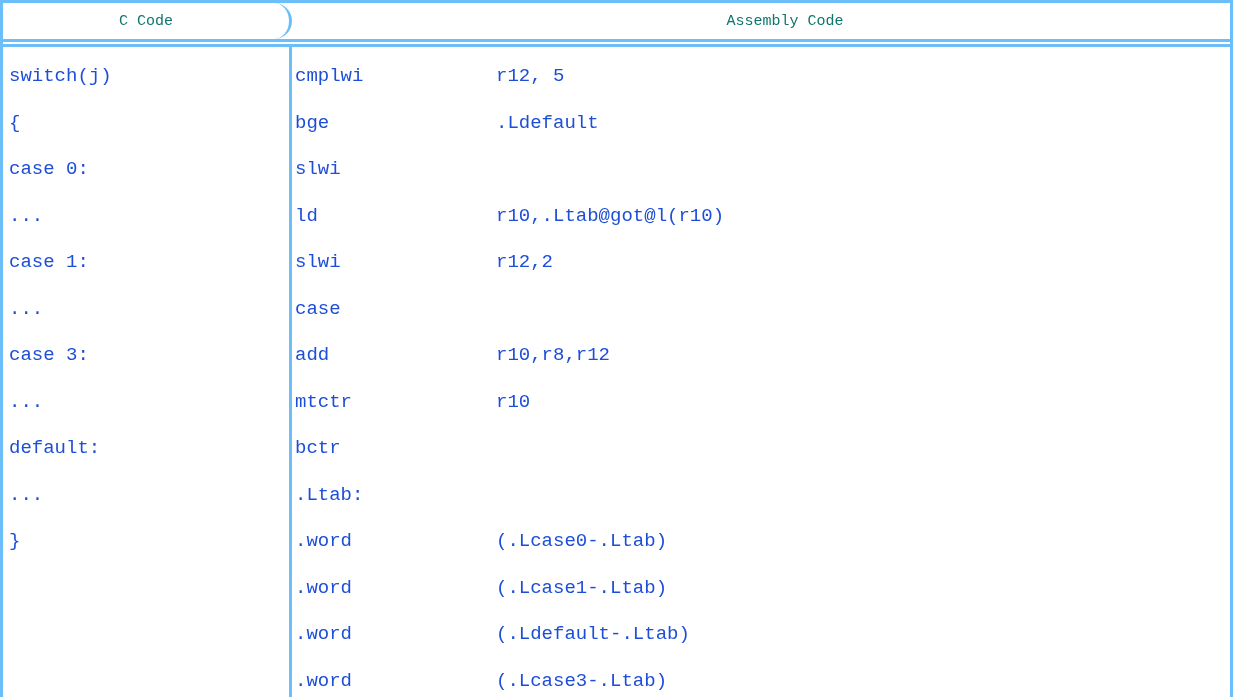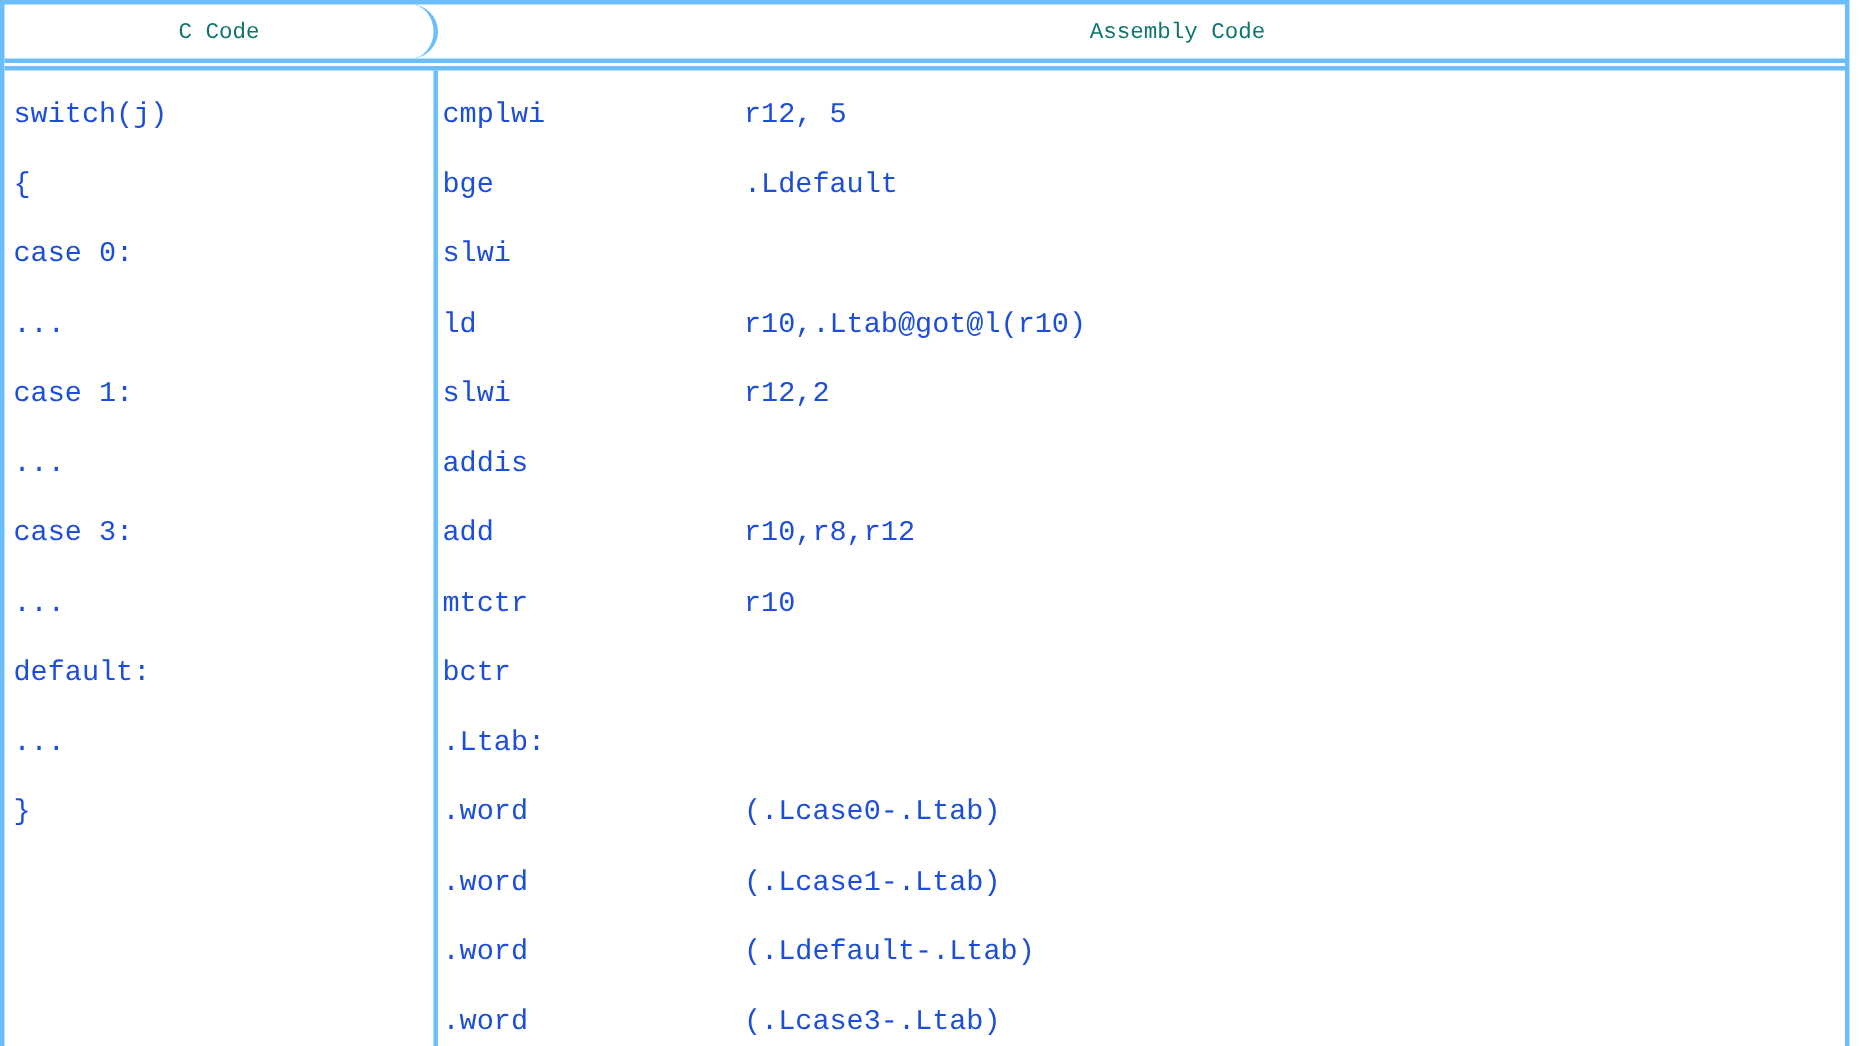--- a/index.html
+++ b/index.html
@@ -134,21 +134,21 @@
         <div class="code-line"></div>
         <div class="code-line"></div>
         <div class="code-line"></div>
       </div>
     <div class="col-asm">
         <div class="code-line"><span class="mnemonic">cmplwi</span><span class="operand">r12, 5</span></div>
         <div class="code-line"><span class="mnemonic">bge</span><span class="operand">.Ldefault</span></div>
         <div class="code-line"><span class="mnemonic">slwi</span></div>
         <div class="code-line"><span class="mnemonic">ld</span><span class="operand">r10,.Ltab@got@l(r10)</span></div>
         <div class="code-line"><span class="mnemonic">slwi</span><span class="operand">r12,2</span></div>
-        <div class="code-line"><span class="mnemonic">addis</span></div>
+        <div class="code-line"><span class="mnemonic">case</span></div>
         <div class="code-line"><span class="mnemonic">add</span><span class="operand">r10,r8,r12</span></div>
         <div class="code-line"><span class="mnemonic">mtctr</span><span class="operand">r10</span></div>
         <div class="code-line"><span class="mnemonic">bctr</span><span class="operand"></span></div>
         <div class="code-line"><span class="mnemonic">.Ltab:</span><span class="operand"></span></div>
         <div class="code-line"><span class="mnemonic">.word</span><span class="operand">(.Lcase0-.Ltab)</span></div>
         <div class="code-line"><span class="mnemonic">.word</span><span class="operand">(.Lcase1-.Ltab)</span></div>
         <div class="code-line"><span class="mnemonic">.word</span><span class="operand">(.Ldefault-.Ltab)</span></div>
         <div class="code-line"><span class="mnemonic">.word</span><span class="operand">(.Lcase3-.Ltab)</span></div>
       </div>
   </div>

